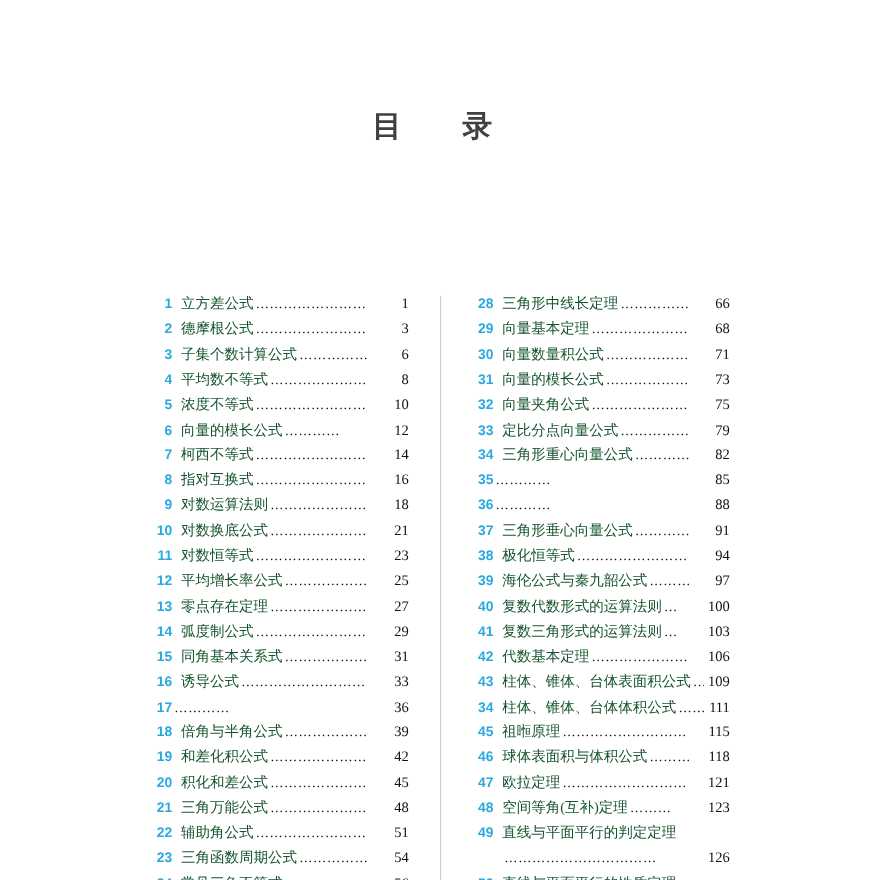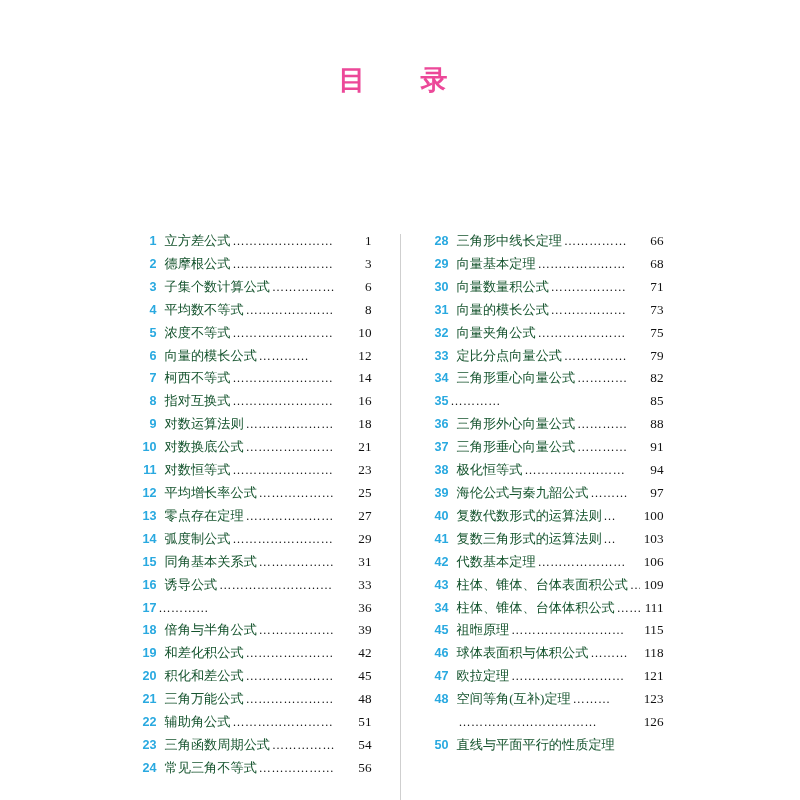--- a/index.html
+++ b/index.html
@@ -19,22 +19,22 @@
     width: 800px;
     height: 800px;
     position: relative;
     box-sizing: border-box;
   }
   .toc-title {
     text-align: center;
     font-size: 27px;
     font-weight: bold;
     letter-spacing: 14px;
-    color: #ec4899;
-    margin-top: 62px;
+    color: #404040;
+    margin-top: 97px;
     margin-bottom: 0;
     font-family: "Liberation Serif", "DejaVu Serif", serif;
   }
   .columns {
     position: absolute;
     top: 168px;
     left: 0;
     width: 800px;
     display: flex;
     flex-direction: row;
@@ -311,21 +311,20 @@
           <span class="dots">…………</span>
           <span class="page-no">82</span>
         </div>
         <div class="entry">
           <span class="num">35</span>
           <span class="dots">…………</span>
           <span class="page-no">85</span>
         </div>
         <div class="entry">
           <span class="num">36</span>
-          <span class="label">三角形外心向量公式</span>
           <span class="dots">…………</span>
           <span class="page-no">88</span>
         </div>
         <div class="entry">
           <span class="num">37</span>
           <span class="label">三角形垂心向量公式</span>
           <span class="dots">…………</span>
           <span class="page-no">91</span>
         </div>
         <div class="entry">
@@ -388,20 +387,24 @@
           <span class="dots">………………………</span>
           <span class="page-no">121</span>
         </div>
         <div class="entry">
           <span class="num">48</span>
           <span class="label">空间等角(互补)定理</span>
           <span class="dots">………</span>
           <span class="page-no">123</span>
         </div>
         <div class="entry wrap">
+          <div class="row1">
+            <span class="num">49</span>
+            <span class="label">直线与平面平行的判定定理</span>
+          </div>
           <div class="row2">
             <span class="dots">……………………………</span>
             <span class="page-no">126</span>
           </div>
         </div>
         <div class="entry wrap">
           <div class="row1">
             <span class="num">50</span>
             <span class="label">直线与平面平行的性质定理</span>
           </div>

